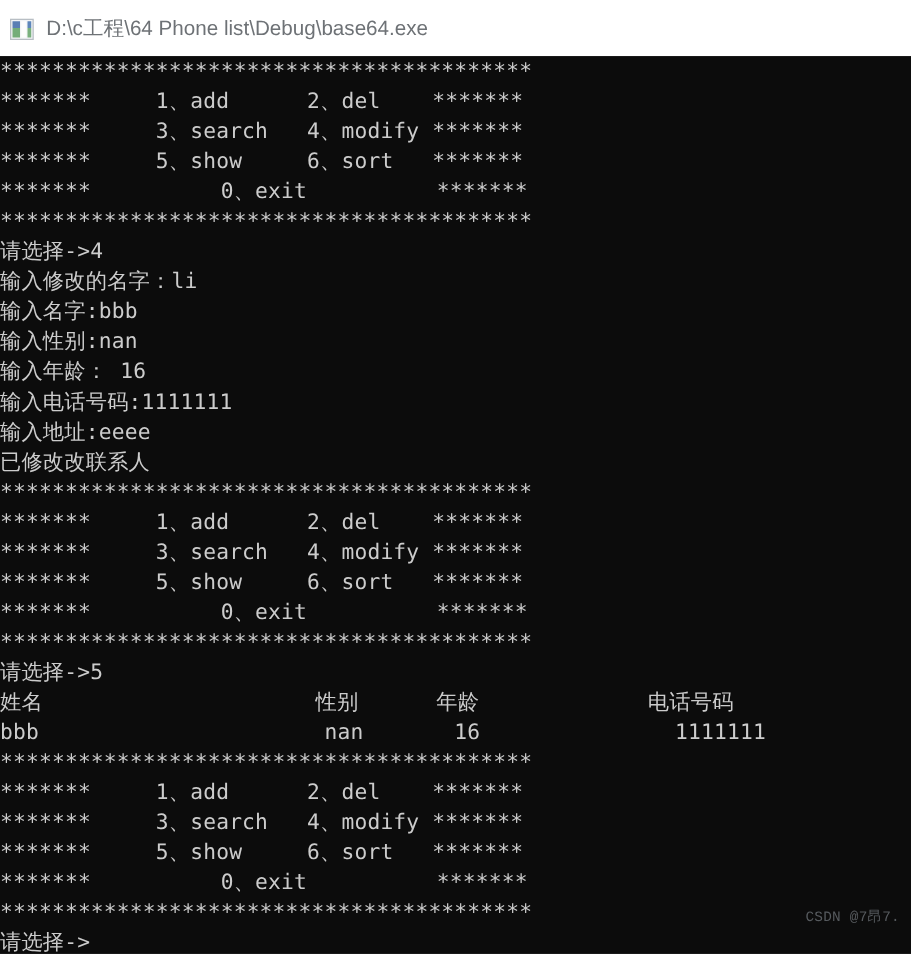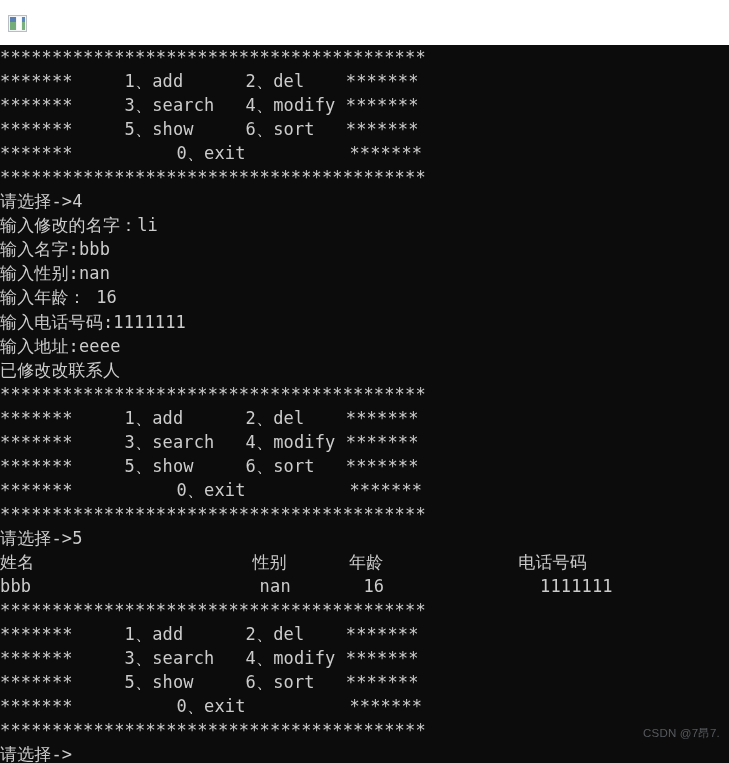--- a/index.html
+++ b/index.html
@@ -74,36 +74,37 @@
     letter-spacing: 0.15px;
     position: relative;
     top: 0px;
   }
   #watermark {
     position: absolute;
     right: 9px;
     bottom: 22px;
     color: #565a5e;
     font-size: 11.5px;
-    font-family: Liberation Sans, sans-serif;
+    font-family: Liberation Mono, monospace;
     white-space: pre;
     letter-spacing: 0.2px;
   }
 </style>
 </head>
 <body>
 
 <div id="app-window">
 
   <div id="title-bar">
     <div id="app-icon">
       <div class="seg seg-a"></div>
       <div class="seg seg-b"></div>
       <div class="seg seg-c"></div>
     </div>
+    <span id="title-text">D:\c工程\64 Phone list\Debug\base64.exe</span>
   </div>
 
   <div id="console">
     <pre id="console-text">*****************************************
 *******     1、add      2、del    *******
 *******     3、search   4、modify *******
 *******     5、show     6、sort   *******
 *******          0、exit          *******
 *****************************************
 请选择-&gt;4

